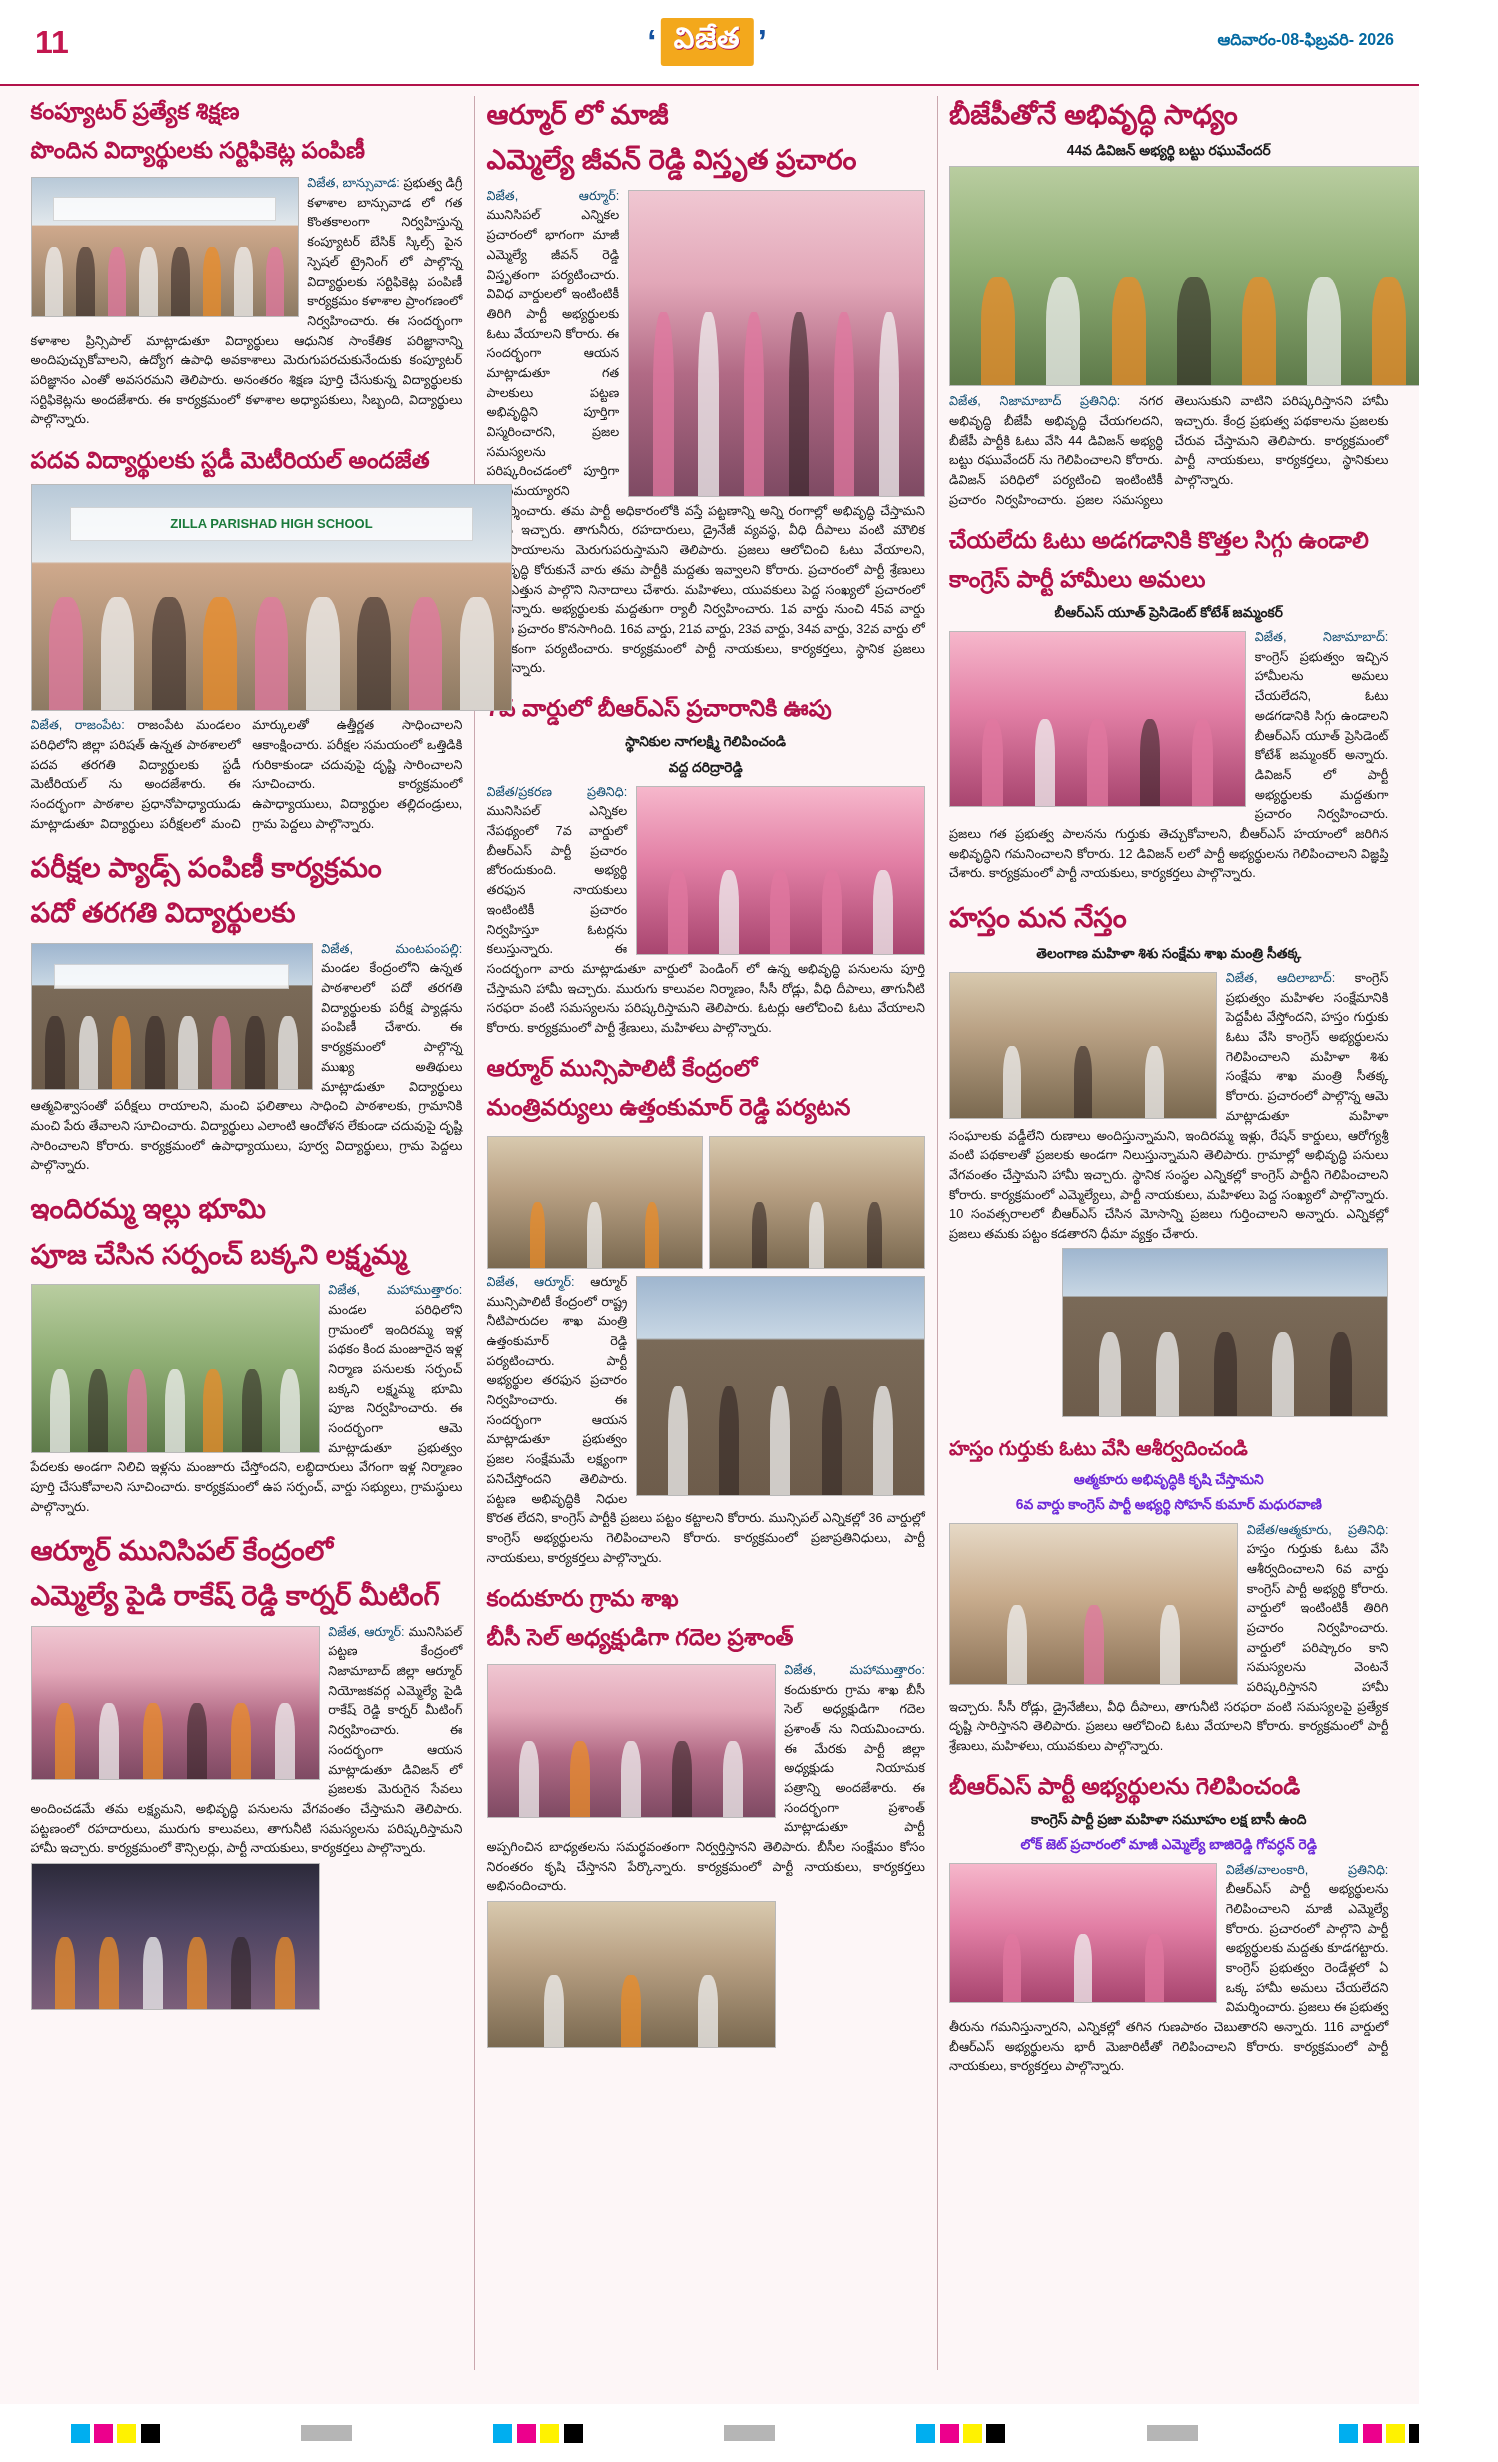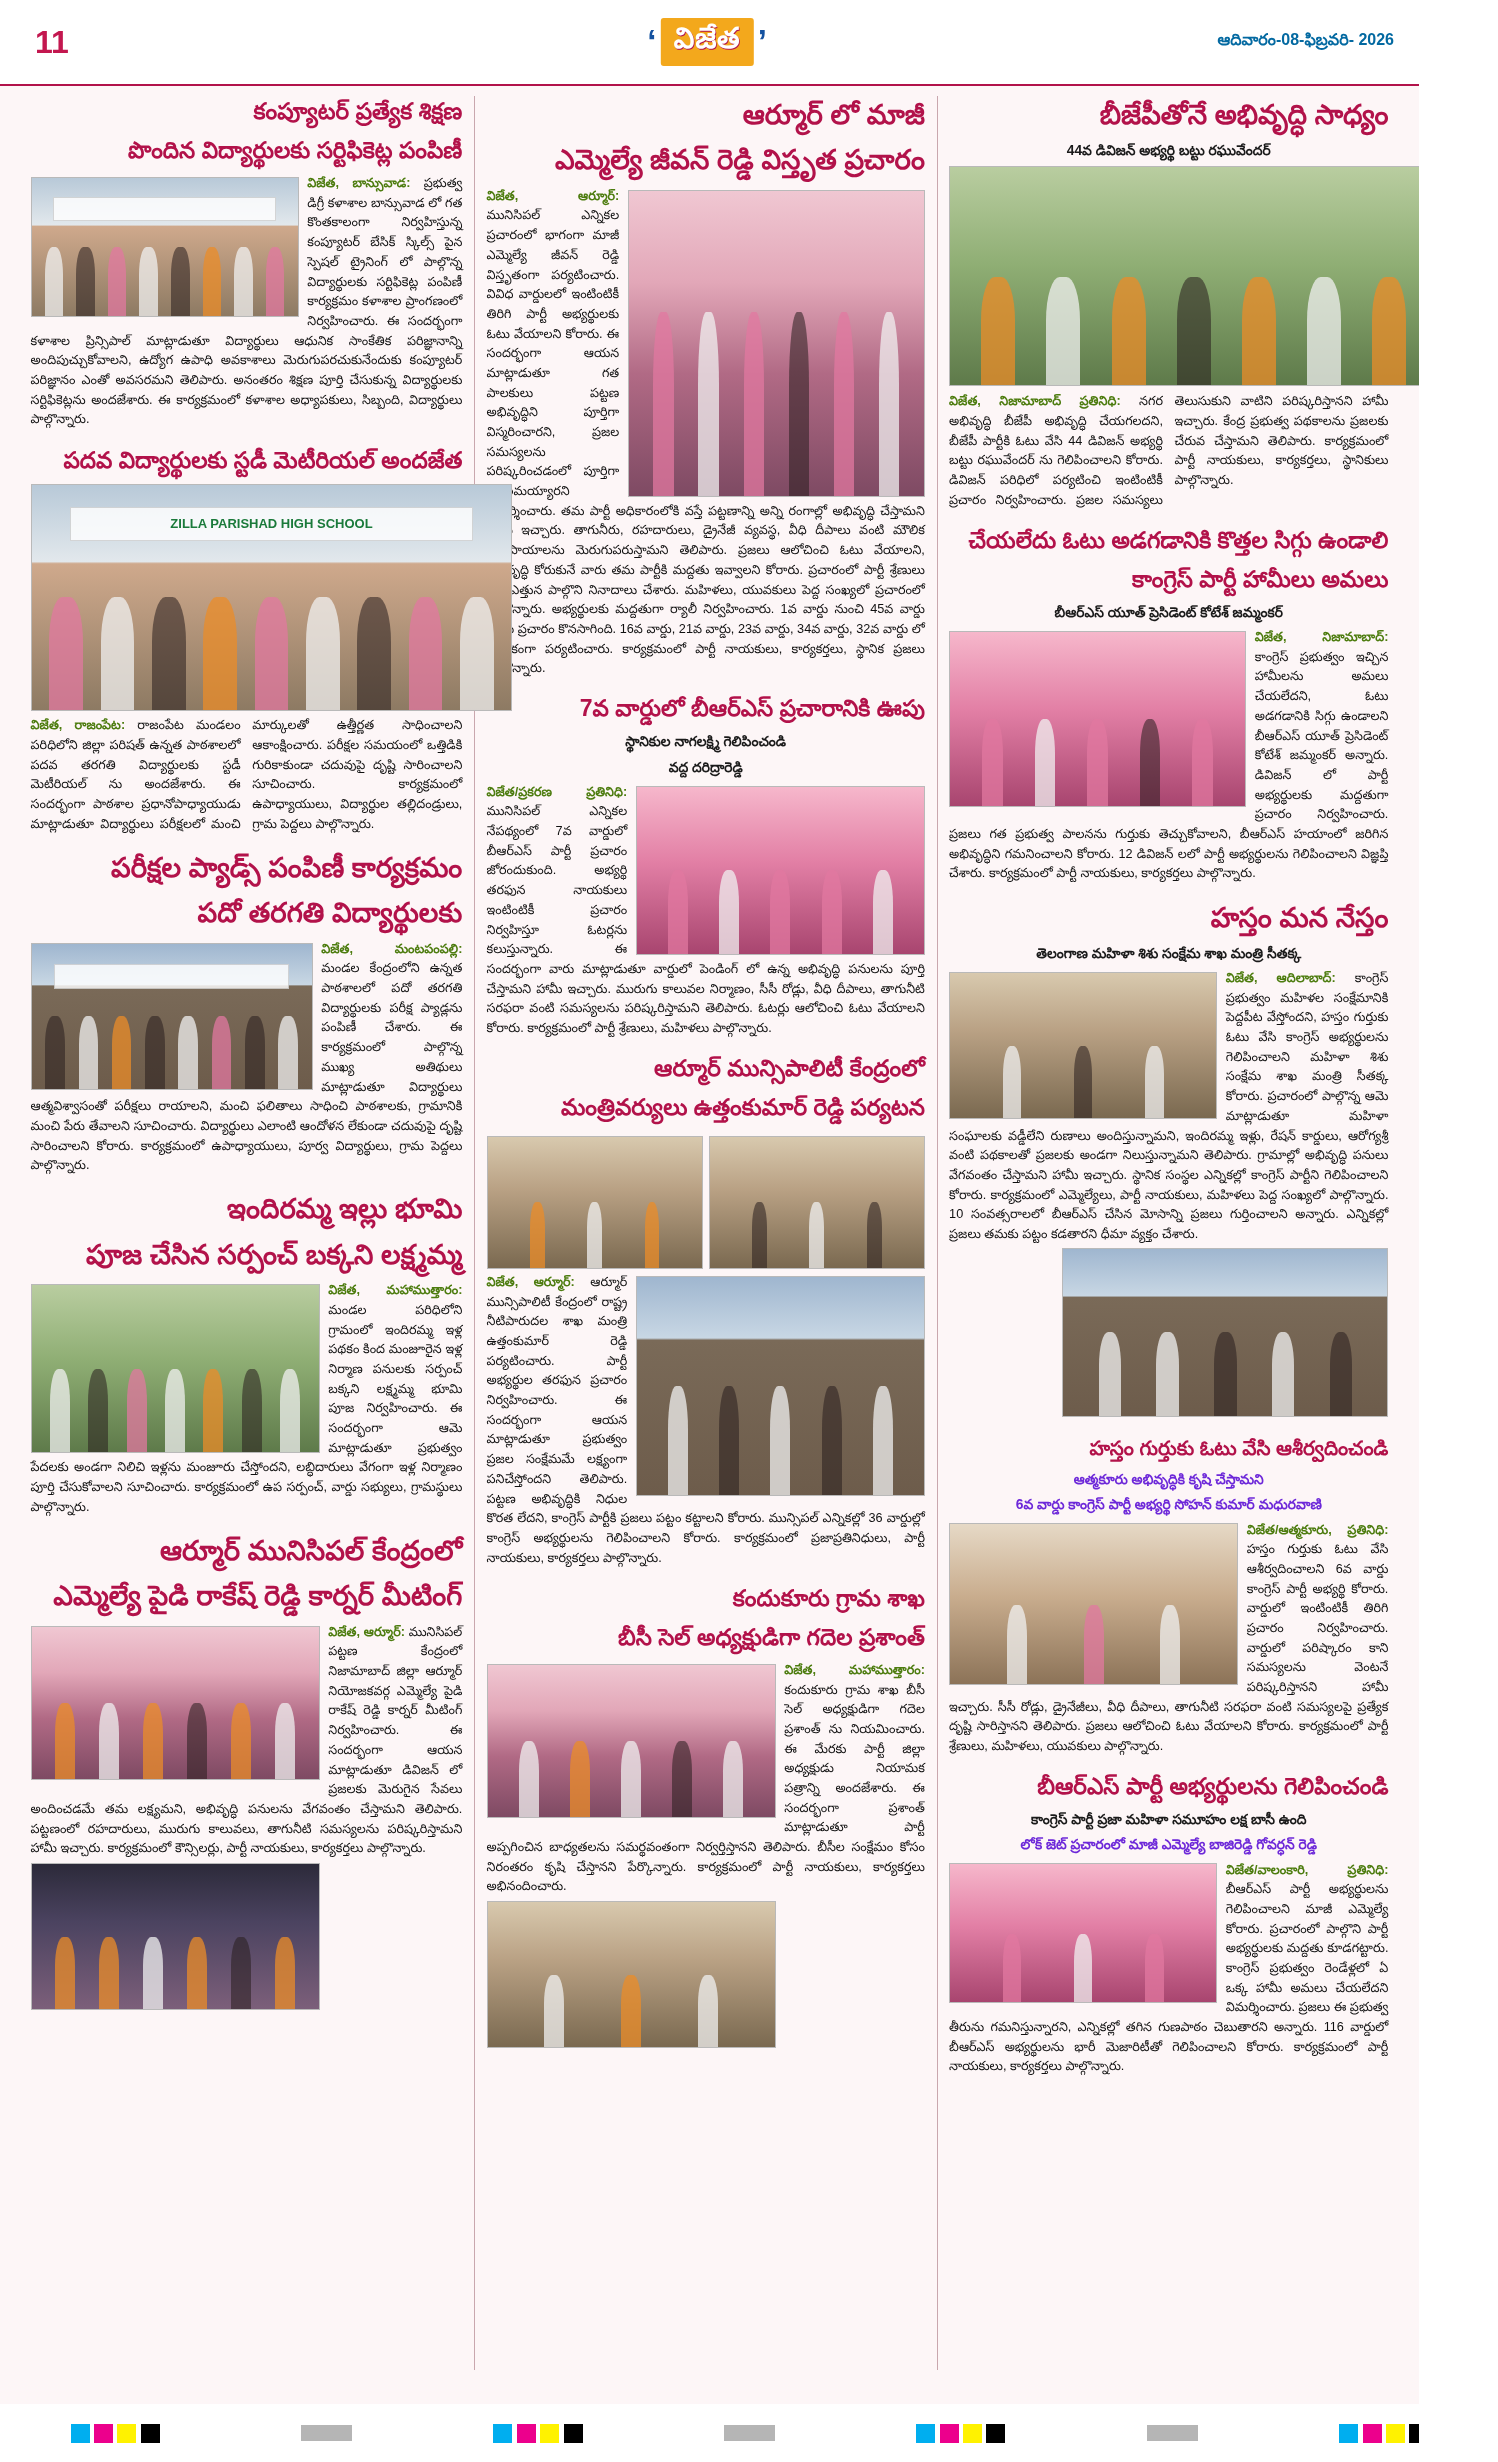--- a/index.html
+++ b/index.html
@@ -64,21 +64,21 @@
   .col{
     box-sizing:border-box;
     padding:0 11.6px;
   }
   .col.c1{width:481px;}
   .col.c2{width:490px;border-left:1.5px solid #c9a7ae;border-right:1.5px solid #c9a7ae;}
   .col.c3{width:489px;}
   .story{margin-bottom:14.5px;}
   h2.head{
     margin:0 0 7.3px 0;
-    text-align:right;
+    text-align:left;
     color:#b2124a;
     font-size:23px;
     line-height:1.38;
     font-weight:bold;
   }
   h2.head.big{font-size:27.6px;}
   h2.head.sm{font-size:20px;}
   .subhead{
     text-align:center;
     color:#1a1a1a;
@@ -97,21 +97,21 @@
     border:0.7px solid #b9b9b9;
     padding-left:48px;
   }
   .body-text{
     font-size:12.7px;
     line-height:1.55;
     color:#101010;
     text-align:justify;
     column-gap:11.6px;
   }
-  .body-text .lead{font-weight:bold;color:#4d7c0f;}
+  .body-text .lead{font-weight:normal;color:#0c4a6e;}
   .two{column-count:2;}
   .wrapfig{
     float:left;
     margin:2.9px 8.7px 4.4px 0;
   }
   .wrapfig.right{float:right;margin:2.9px 0 4.4px 8.7px;}
   .clear{clear:both;}
   
   .colorbars{
     position:absolute;left:0;bottom:0;width:1499px;height:58px;

